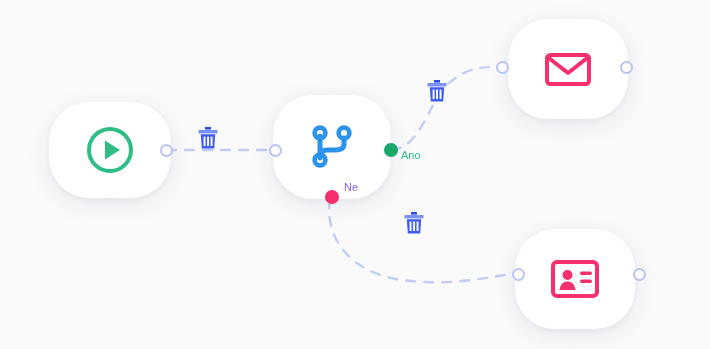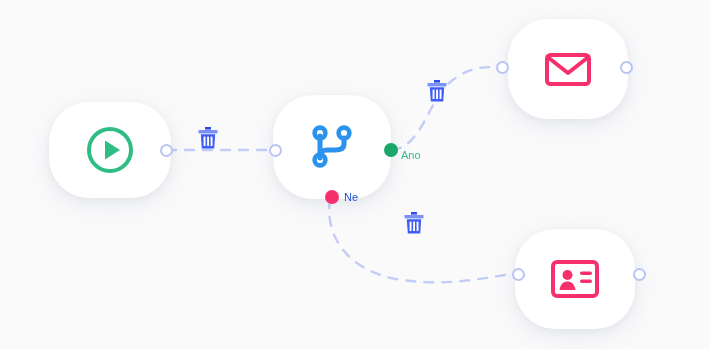--- a/index.html
+++ b/index.html
@@ -131,21 +131,21 @@
   <div class="port" style="left:269px; top:144px;"></div>
   <div class="port" style="left:496px; top:61px;"></div>
   <div class="port" style="left:620px; top:61px;"></div>
   <div class="port" style="left:512px; top:268px;"></div>
   <div class="port" style="left:633px; top:268px;"></div>
 
   <div class="port-solid" style="left:384px; top:143px; background:#1aa86a;"></div>
   <div class="port-solid" style="left:325px; top:190px; background:#f5306c;"></div>
 
   <span class="branch-label" style="left:401px; top:149px; color:#2fbd85;">Ano</span>
-  <span class="branch-label" style="left:344px; top:191px; color:#1d4ed8;">Ne</span>
+  <span class="branch-label" style="left:344px; top:181px; color:#8b5cf6;">Ne</span>
 
   <span class="trash-btn" style="left:197px; top:126px;">
     <svg width="22" height="24" viewBox="0 0 22 24">
       <rect x="8" y="1" width="6" height="2.6" fill="#2d4bf0"></rect>
       <rect x="1.5" y="4" width="19" height="3.4" fill="#7a92f7"></rect>
       <path d="M 3.8 8.2 L 18.2 8.2 L 17.2 22.6 L 4.8 22.6 Z" fill="#3f5cf5"></path>
       <rect x="6.6" y="10.6" width="1.9" height="9.4" fill="#ffffff"></rect>
       <rect x="10.1" y="10.6" width="1.9" height="9.4" fill="#ffffff"></rect>
       <rect x="13.6" y="10.6" width="1.9" height="9.4" fill="#ffffff"></rect>
     </svg>

